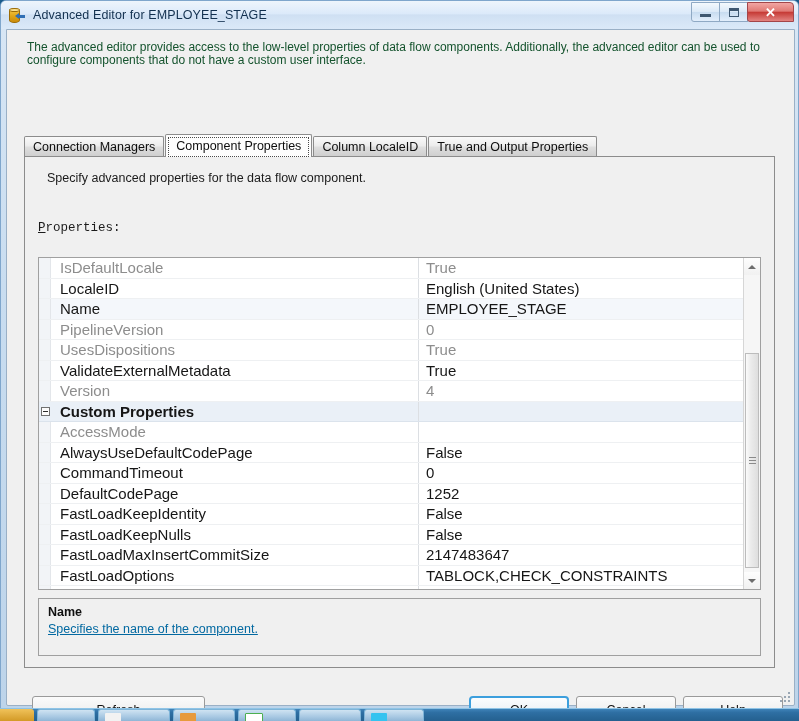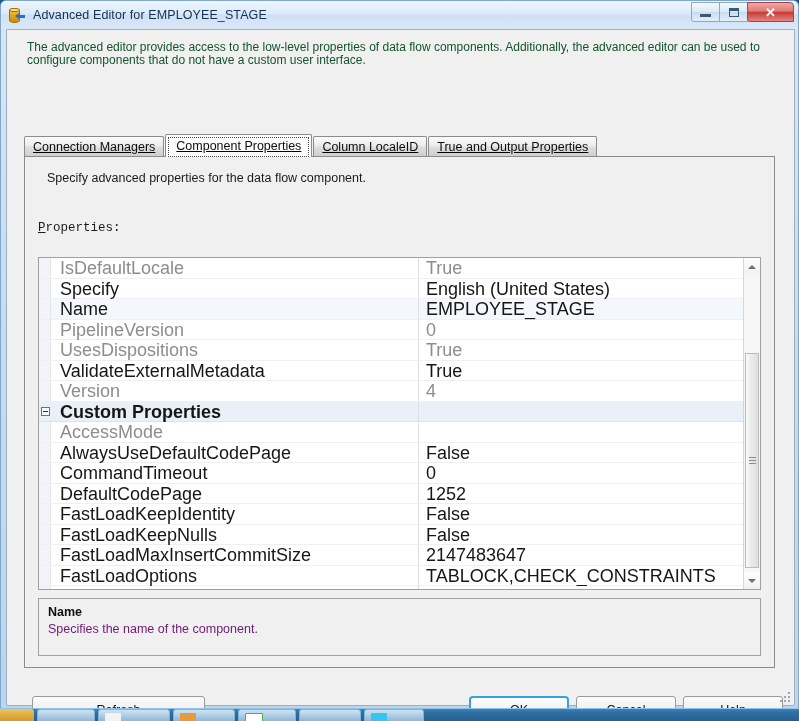--- a/index.html
+++ b/index.html
@@ -96,21 +96,20 @@
   }
 
   
   .tabstrip {
     position: absolute;
     left: 17px; top: 104px;
     height: 22px;
     display: flex;
     align-items: flex-end;
     z-index: 4;
-    text-decoration: underline;
   }
   .tab {
     height: 20px;
     padding: 0 8px;
     font-size: 12.5px;
     color: #0d0d0d;
     display: flex; align-items: center;
     border: 1px solid #8c8c8c;
     border-bottom: none;
     box-sizing: border-box;
@@ -173,24 +172,24 @@
   }
   .grid-inner {
     position: absolute;
     left: 0; top: 0;
     width: 706px; height: 100%;
   }
   .row {
     position: relative;
     height: 20.5px;
     display: flex;
-    align-items: flex-start;
+    align-items: center;
     border-bottom: 1px solid #eef0f2;
     box-sizing: border-box;
-    font-size: 18px;
+    font-size: 15px;
     background: #ffffff;
   }
   .row .gutter {
     width: 12px; height: 100%;
     flex: 0 0 12px;
     background: #f2f4f7;
     border-right: 1px solid #e3e6ea;
     box-sizing: border-box;
   }
   .row .pname {
@@ -302,21 +301,22 @@
     padding: 6px 9px;
   }
   .desc-title {
     font-size: 12.5px;
     font-weight: bold;
     color: #111111;
     margin-bottom: 3px;
   }
   .desc-body {
     font-size: 12.5px;
-    color: #701a75;
+    color: #0369a1;
+    text-decoration: underline;
   }
 
   
   .btnrow {
     position: absolute;
     left: 0; top: 644px;
     width: 100%;
     height: 40px;
   }
   .btn {
@@ -483,21 +483,21 @@
         <div class="grid">
           <div class="grid-inner" id="grid-rows">
               <div class="row readonly">
                 <div class="gutter"></div>
                 <div class="pname">IsDefaultLocale</div>
                 <div class="splitter"></div>
                 <div class="pval">True</div>
               </div>
               <div class="row">
                 <div class="gutter"></div>
-                <div class="pname">Specify</div>
+                <div class="pname">LocaleID</div>
                 <div class="splitter"></div>
                 <div class="pval">English (United States)</div>
               </div>
               <div class="row selected">
                 <div class="gutter"></div>
                 <div class="pname">Name</div>
                 <div class="splitter"></div>
                 <div class="pval">EMPLOYEE_STAGE</div>
               </div>
               <div class="row readonly">

